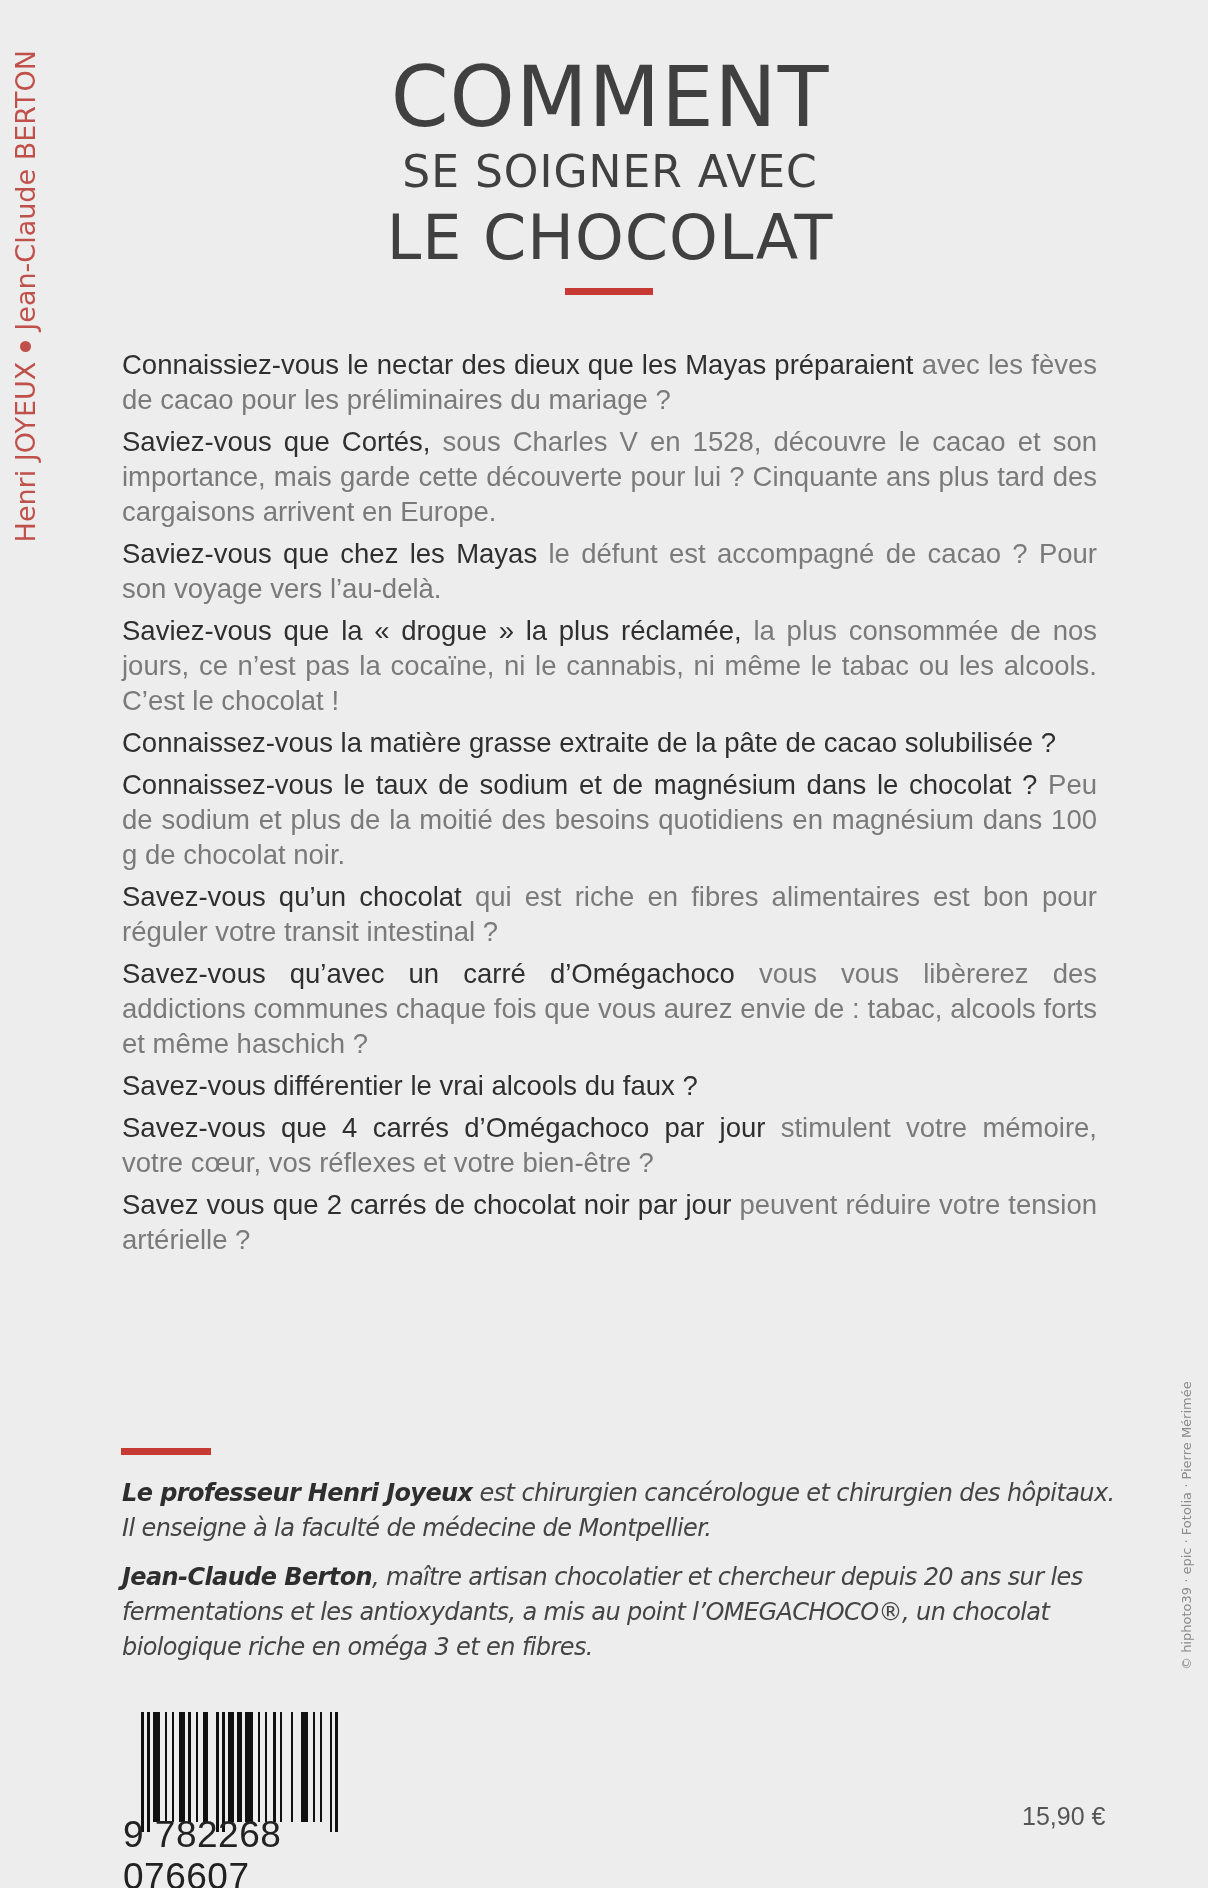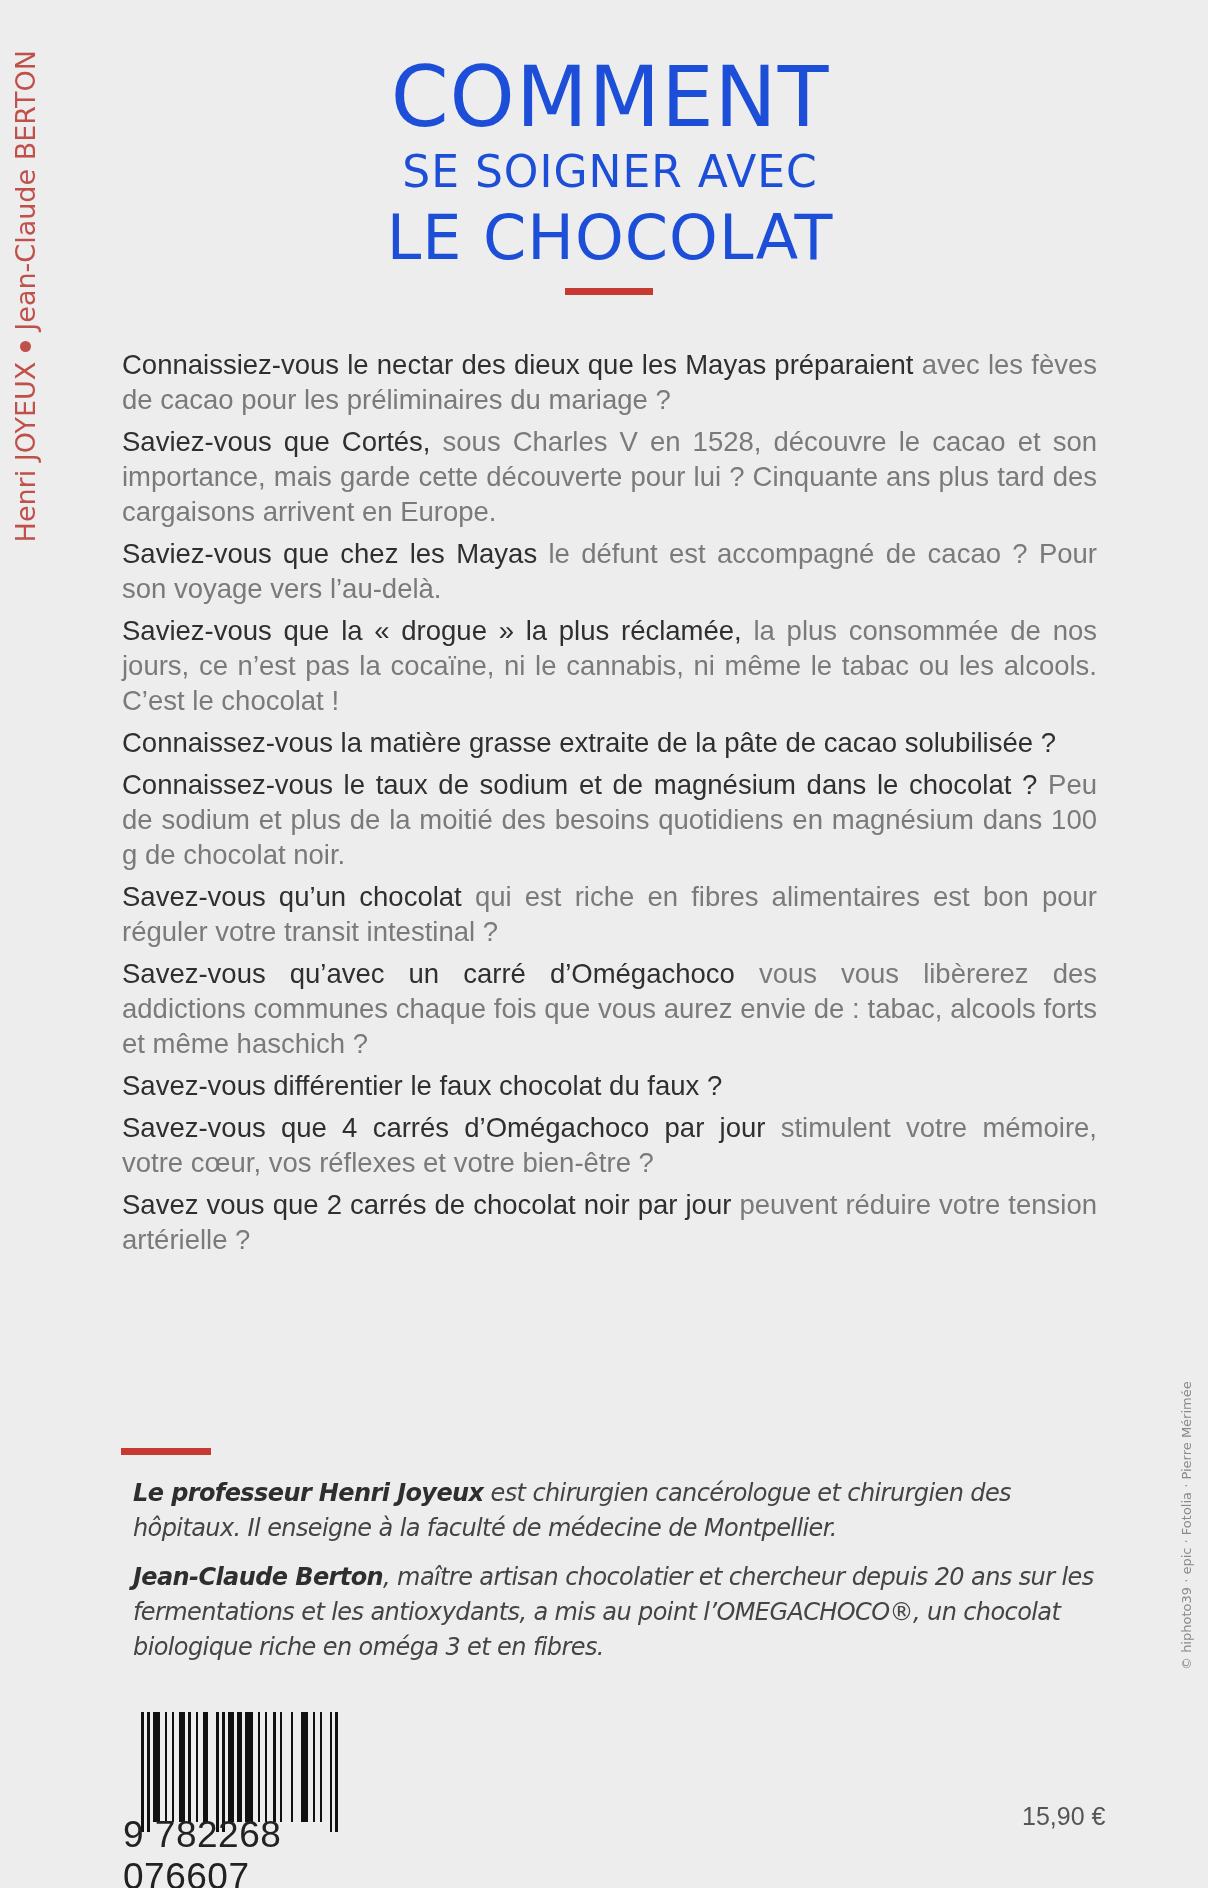--- a/index.html
+++ b/index.html
@@ -20,21 +20,21 @@
     white-space: nowrap;
     font-family: "DejaVu Sans", sans-serif;
     font-size: 27px; line-height: 40px;
     color: #c0504a;
     text-align: right;
   }
   .spine-dot { display:inline-block; width:11px; height:11px; border-radius:50%; background:#c0504a; vertical-align: middle; margin: 0 10px; position: relative; top:-2px; }
 
   .title {
     position: absolute; left: 350px; width: 520px; top: 52px;
-    text-align: center; color: #1d4ed8;
+    text-align: center; color: #404040;
     font-family: "DejaVu Sans", sans-serif; font-weight: normal;
   }
   .t1 { font-size: 83px; line-height: 92px; letter-spacing: 1px; }
   .t2 { font-size: 44px; line-height: 60px; letter-spacing: 1px; margin-top: -2px; }
   .t3 { font-size: 62px; line-height: 72px; letter-spacing: 1px; }
   .rule { position: absolute; height: 7px; background: #c73a33; }
   .rule-top { left: 565px; top: 288px; width: 88px; }
   .rule-author { left: 121px; top: 1448px; width: 90px; }
 
   .body {
@@ -45,21 +45,21 @@
   .para { margin: 0 0 7px 0; }
   .q { color: #2f2f2f; }
   .a { color: #7a7a7a; }
 
   .authors {
     position: absolute; left: 122px; top: 1476px; width: 1000px;
     font-family: "DejaVu Sans", sans-serif; font-style: italic;
     font-size: 24px; line-height: 35px; color: #444;
     letter-spacing: -0.6px;
   }
-  .authors p { margin: 0 0 14px 11px; }
+  .authors p { margin: 0 0 14px 0; }
   .authors b { font-weight: bold; color: #2e2e2e; }
 
   .credit {
     position: absolute; left: 1175px; top: 1270px; width: 24px; height: 400px;
   }
   .credit-text {
     position: absolute; left: 0; top: 0; width: 400px; height: 24px;
     transform-origin: left top; transform: translate(0, 400px) rotate(-90deg);
     font-family: "DejaVu Sans", sans-serif; font-size: 13px; line-height: 24px;
     color: #8a8a8a; white-space: nowrap;
@@ -97,21 +97,21 @@
 
 <div class="body">
   <p class="para"><span class="q">Connaissiez-vous le nectar des dieux que les Mayas préparaient</span><span class="a"> avec les fèves de cacao pour les préliminaires du mariage ?</span></p>
   <p class="para"><span class="q">Saviez-vous que Cortés,</span><span class="a"> sous Charles V en 1528, découvre le cacao et son importance, mais garde cette découverte pour lui ? Cinquante ans plus tard des cargaisons arrivent en Europe.</span></p>
   <p class="para"><span class="q">Saviez-vous que chez les Mayas</span><span class="a"> le défunt est accompagné de cacao ? Pour son voyage vers l’au-delà.</span></p>
   <p class="para"><span class="q">Saviez-vous que la « drogue » la plus réclamée,</span><span class="a"> la plus consommée de nos jours, ce n’est pas la cocaïne, ni le cannabis, ni même le tabac ou les alcools. C’est le chocolat !</span></p>
   <p class="para"><span class="q">Connaissez-vous la matière grasse extraite de la pâte de cacao solubilisée ?</span><span class="a"></span></p>
   <p class="para"><span class="q">Connaissez-vous le taux de sodium et de magnésium dans le chocolat ?</span><span class="a"> Peu de sodium et plus de la moitié des besoins quotidiens en magnésium dans 100 g de chocolat noir.</span></p>
   <p class="para"><span class="q">Savez-vous qu’un chocolat</span><span class="a"> qui est riche en fibres alimentaires est bon pour réguler votre transit intestinal ?</span></p>
   <p class="para"><span class="q">Savez-vous qu’avec un carré d’Omégachoco</span><span class="a"> vous vous libèrerez des addictions communes chaque fois que vous aurez envie de : tabac, alcools forts et même haschich ?</span></p>
-  <p class="para"><span class="q">Savez-vous différentier le faux chocolat du faux ?</span><span class="a"></span></p>
+  <p class="para"><span class="q">Savez-vous différentier le vrai alcools du faux ?</span><span class="a"></span></p>
   <p class="para"><span class="q">Savez-vous que 4 carrés d’Omégachoco par jour</span><span class="a"> stimulent votre mémoire, votre cœur, vos réflexes et votre bien-être ?</span></p>
   <p class="para"><span class="q">Savez vous que 2 carrés de chocolat noir par jour</span><span class="a"> peuvent réduire votre tension artérielle ?</span></p>
 </div>
 
 <div class="rule rule-author"></div>
 
 <div class="authors">
   <p><b>Le professeur Henri Joyeux</b><span> est chirurgien cancérologue et chirurgien des hôpitaux. Il enseigne à la faculté de médecine de Montpellier.</span></p>
   <p><b>Jean-Claude Berton</b><span>, maître artisan chocolatier et chercheur depuis 20 ans sur les fermentations et les antioxydants, a mis au point l’OMEGACHOCO®, un chocolat biologique riche en oméga 3 et en fibres.</span></p>
 </div>

